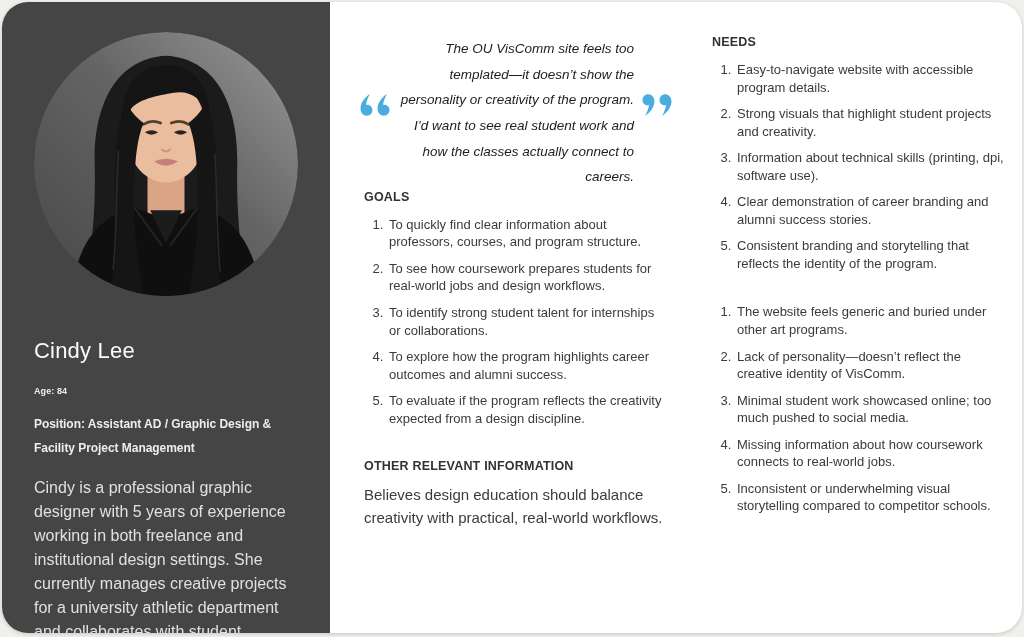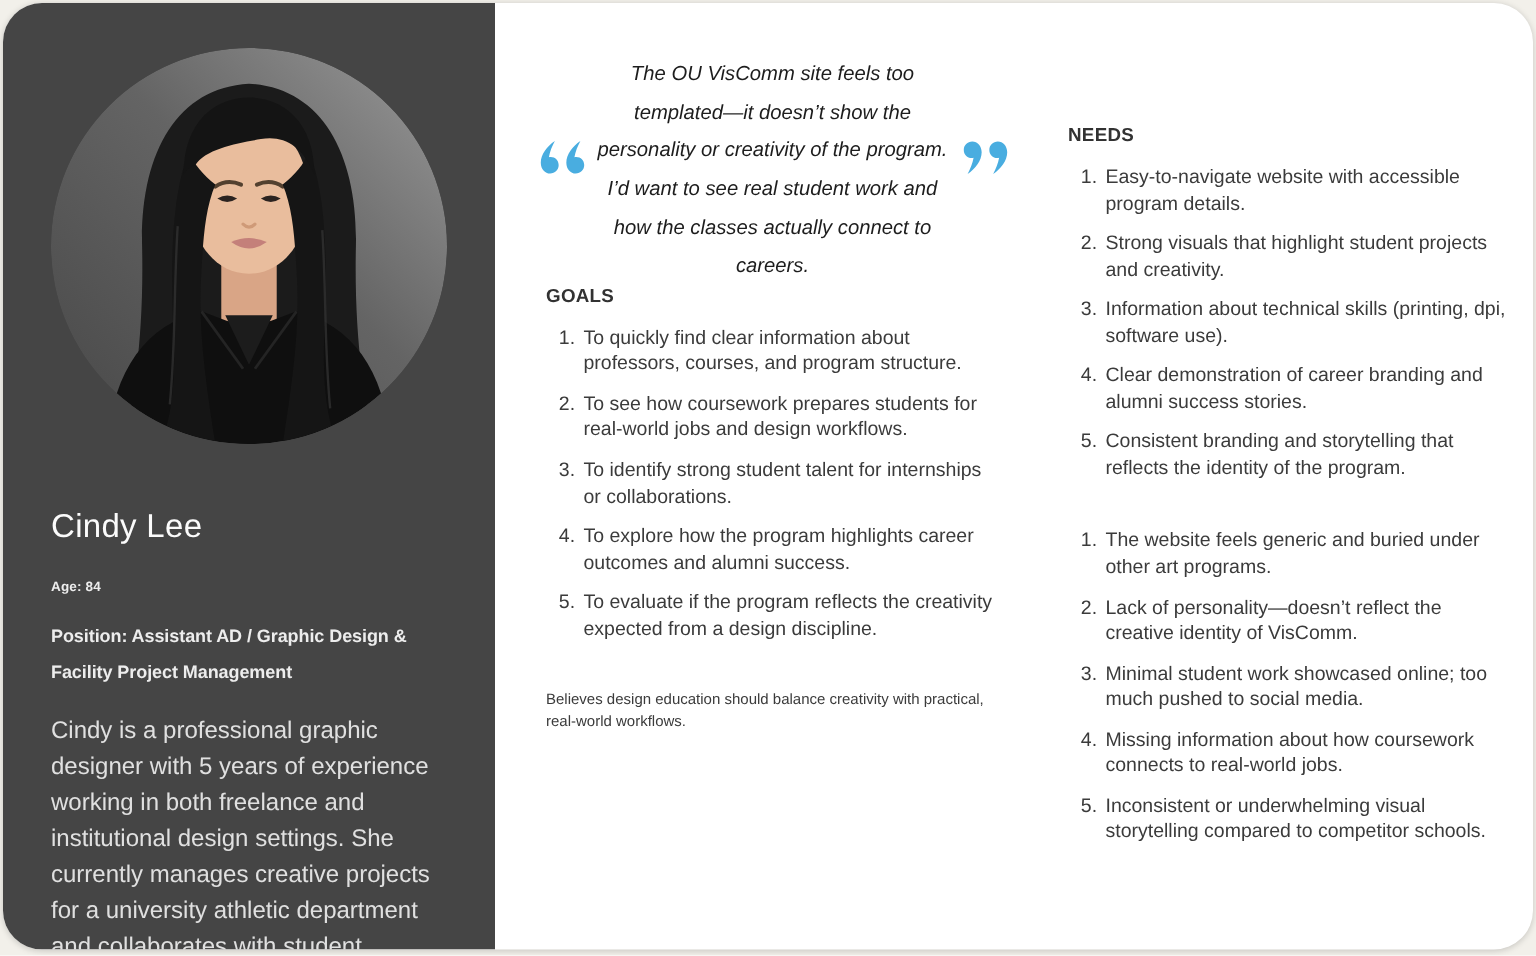--- a/index.html
+++ b/index.html
@@ -39,44 +39,44 @@
   .persona-position{
     margin-top:16px; font-size:12px; font-weight:700; color:#ededed;
     line-height:2.0; letter-spacing:-.05px;
   }
   .persona-bio{
     margin-top:16px; font-size:16px; line-height:1.5; color:#e0e0e0;
   }
   
   .main{flex:1; display:flex; padding:0 18px 0 34px;}
   .col-mid{flex:0 0 302px;}
-  .col-right{flex:1; padding-left:46px; padding-top:33px;margin-top:48px;}
+  .col-right{flex:1; padding-left:46px; padding-top:33px;}
 
   .quote{position:relative; margin-top:34px; padding:0 6px;}
   .quote-text{
-    font-size:13.5px; font-style:italic; line-height:1.9; text-align:center;
+    font-size:13.5px; font-style:italic; line-height:1.9; text-align:right;
     color:#1d1d1d; padding:0 26px;
   }
   .qmark{position:absolute; color:var(--accent); width:30px; height:22px;}
   .qmark svg{display:block; width:100%; height:100%;}
   .qmark.open{left:-4px; top:58px;}
   .qmark.close{right:-6px; top:58px; transform:rotate(180deg);}
 
   h3.sec-title{
     font-size:12.5px; font-weight:700; letter-spacing:.2px; color:var(--heading);
   }
   ol.sec-list{
     margin-top:12px; padding-left:23px; font-size:13px; color:var(--text-dark);
   }
   ol.sec-list li{line-height:1.35; margin-bottom:9px; padding-left:2px;}
   ol.sec-list li:last-child{margin-bottom:0;}
 
   .goals-section{}
   .other-section{margin-top:32px;}
-  .other-body{margin-top:11px; font-size:10px; line-height:1.5; color:var(--text-dark);}
+  .other-body{margin-top:11px; font-size:15px; line-height:1.5; color:var(--text-dark);}
   .challenges-section{margin-top:31px;}
 </style>
 </head>
 <body>
 
 <div class="card">
 
   <aside class="sidebar">
     <div class="avatar">
       <svg viewBox="0 0 200 200" aria-hidden="true">
@@ -153,20 +153,21 @@
         <ol class="sec-list">
             <li>To quickly find clear information about professors, courses, and program structure.</li>
             <li>To see how coursework prepares students for real-world jobs and design workflows.</li>
             <li>To identify strong student talent for internships or collaborations.</li>
             <li>To explore how the program highlights career outcomes and alumni success.</li>
             <li>To evaluate if the program reflects the creativity expected from a design discipline.</li>
           </ol>
       </div>
 
       <div class="other-section">
+        <h3 class="sec-title">OTHER RELEVANT INFORMATION</h3>
         <p class="other-body">Believes design education should balance creativity with practical, real-world workflows.</p>
       </div>
     </section>
 
     <section class="col-right">
       <div class="needs-section">
         <h3 class="sec-title">NEEDS</h3>
         <ol class="sec-list">
             <li>Easy-to-navigate website with accessible program details.</li>
             <li>Strong visuals that highlight student projects and creativity.</li>

